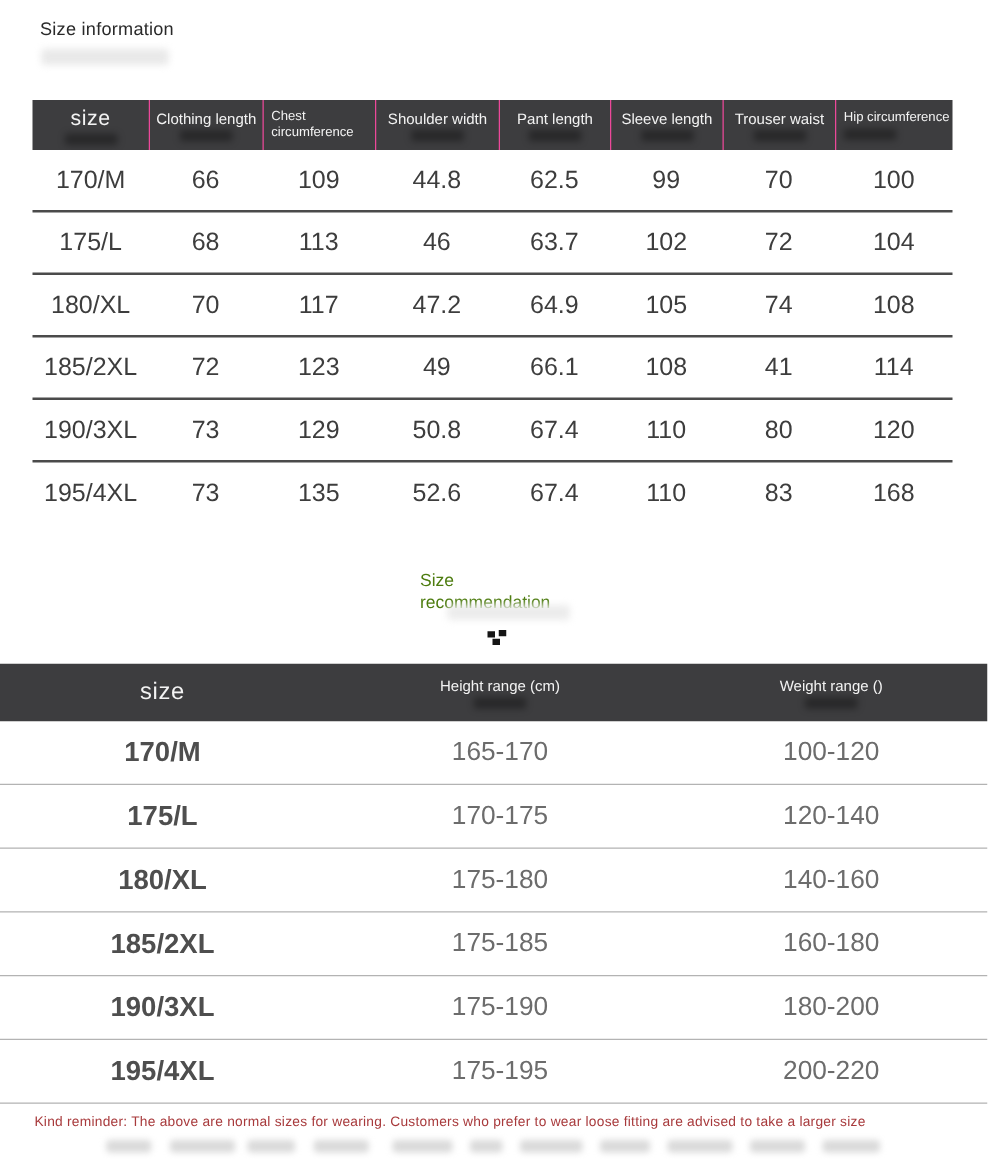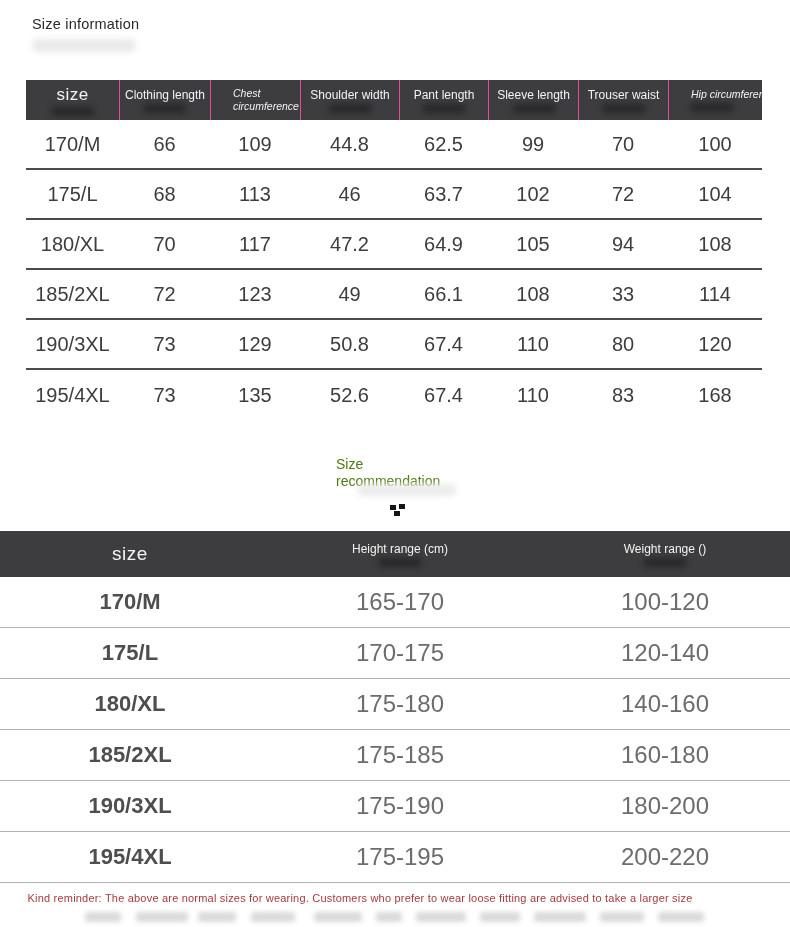--- a/index.html
+++ b/index.html
@@ -29,21 +29,21 @@
   .t1{position:absolute;left:26px;top:80px;width:736px;}
   .t1-header{
     display:grid;grid-template-columns:93px 91px 90px 99px 89px 90px 90px 94px;
     height:40px;background:var(--header-bg);color:var(--header-text);
   }
   .t1-hcell{
     display:flex;flex-direction:column;align-items:center;justify-content:center;
     text-align:center;box-sizing:border-box;padding:0 2px;overflow:hidden;
   }
   .t1-hcell + .t1-hcell{border-left:1px solid #ec4899;}
-  .t1-hcell.align-left{align-items:flex-start;text-align:left;padding-left:22px;font-style:italic;}
+  .t1-hcell.align-left{align-items:flex-start;text-align:left;padding-left:6px;}
   .h-size{font-size:17px;letter-spacing:.5px;}
   .h-md{font-size:12px;}
   .h-sm{font-size:10.5px;line-height:1.2;}
   .nowrap-clip{white-space:nowrap;}
   .hsmudge{
     width:42px;height:9px;margin-top:2px;border-radius:2px;
     background:rgba(0,0,0,0.35);filter:blur(3px);flex:0 0 auto;
   }
   .t1-row{
     display:grid;grid-template-columns:93px 91px 90px 99px 89px 90px 90px 94px;
@@ -75,21 +75,21 @@
     text-align:center;font-size:12px;
   }
   .t2-hcell.big{font-size:19px;letter-spacing:.5px;}
   .t2-rows{position:absolute;left:0;top:577px;width:790px;}
   .t2-row{
     display:grid;grid-template-columns:260px 280px 250px;height:51px;
     align-items:center;text-align:center;box-sizing:border-box;
     border-bottom:1px solid var(--table2-line);
   }
   .t2-size{font-weight:bold;font-size:22px;color:var(--size-label);}
-  .t2-val{font-size:24px;color:var(--value-text);}
+  .t2-val{font-size:21px;color:var(--value-text);}
 
   
   .reminder{
     position:absolute;left:0;top:892px;width:720px;text-align:center;
     font-size:11px;color:var(--reminder-red);letter-spacing:.2px;
   }
   .wm{position:absolute;top:912px;height:10px;background:#dadada;border-radius:3px;filter:blur(2.5px);}
 </style>
 </head>
 <body>
@@ -152,31 +152,31 @@
     <span>72</span>
     <span>104</span>
   </div>
   <div class="t1-row">
     <span>180/XL</span>
     <span>70</span>
     <span>117</span>
     <span>47.2</span>
     <span>64.9</span>
     <span>105</span>
-    <span>94</span>
+    <span>74</span>
     <span>108</span>
   </div>
   <div class="t1-row">
     <span>185/2XL</span>
     <span>72</span>
     <span>123</span>
     <span>49</span>
     <span>66.1</span>
     <span>108</span>
-    <span>33</span>
+    <span>41</span>
     <span>114</span>
   </div>
   <div class="t1-row">
     <span>190/3XL</span>
     <span>73</span>
     <span>129</span>
     <span>50.8</span>
     <span>67.4</span>
     <span>110</span>
     <span>80</span>

